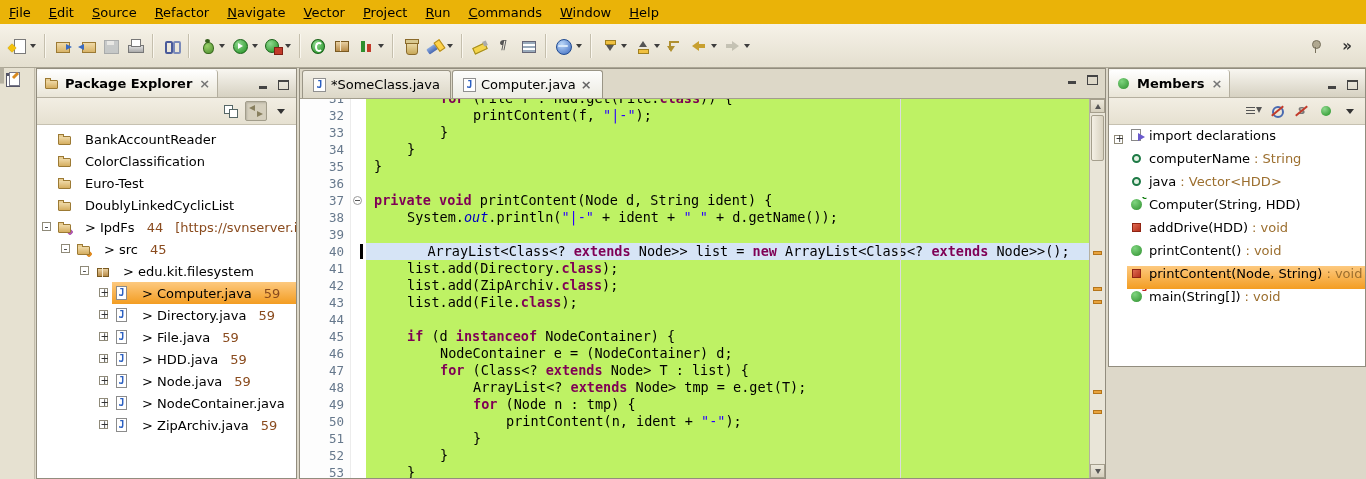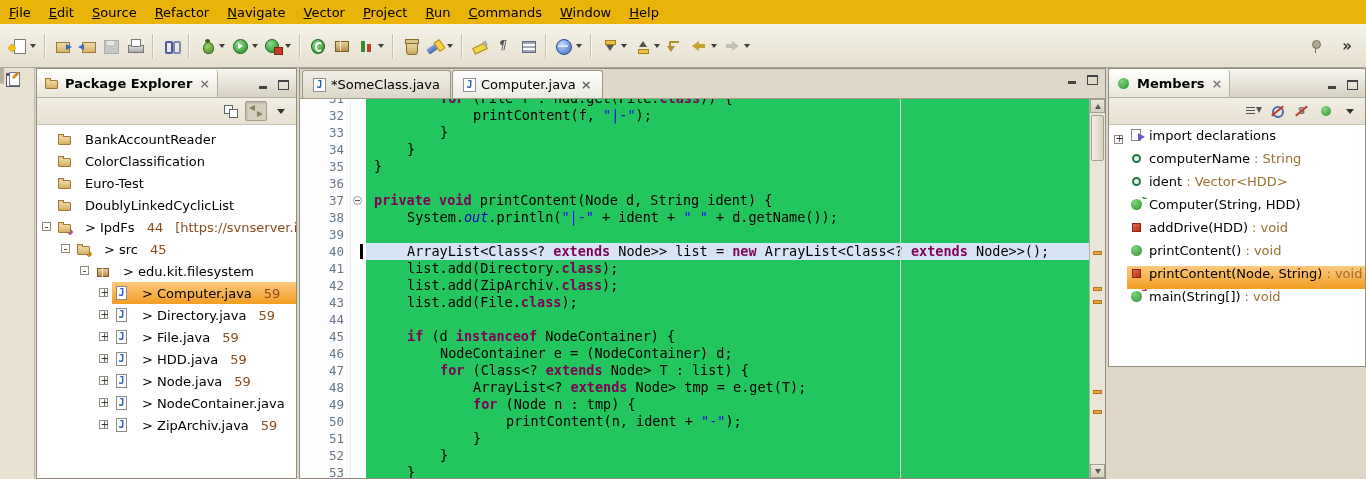--- a/index.html
+++ b/index.html
@@ -149,29 +149,29 @@
   .etabs{height:29px;flex:none;background:#ddd8c8;border-bottom:1px solid #a39e8e;display:flex;align-items:flex-end;padding-left:2px;}
   .etabs-left{display:flex;align-items:flex-end;height:29px;}
   .etab{height:27px;display:flex;align-items:center;gap:5px;padding:0 10px;border:1px solid #9a9586;border-bottom:none;
         border-radius:3px 3px 0 0;background:linear-gradient(#f2efe6,#dcd7c7);margin-right:1px;}
   .etab.active{background:linear-gradient(#fdfdfc,#ecebe2);}
   .jicon{width:13px;height:14px;background:#fff;border:1px solid #909090;position:relative;flex:none;box-sizing:border-box;}
   .jicon::before{content:'J';position:absolute;left:0;top:0;width:11px;text-align:center;font:bold 10px "DejaVu Sans Mono",monospace;color:#2b5fc0;line-height:12px;}
   .eclose::before{content:'×';color:#666;font-weight:bold;font-size:13px;}
   .etabs-right{margin-left:auto;display:flex;gap:5px;padding:4px 5px 0 0;align-self:flex-start;}
 
-  .ebody{flex:1;position:relative;overflow:hidden;background:#22c55e;}
+  .ebody{flex:1;position:relative;overflow:hidden;background:#bef264;}
   #code-lines{position:absolute;left:0;top:-9px;right:15px;font-family:"DejaVu Sans Mono",monospace;font-size:13.5px;}
   .cline{display:flex;height:17px;line-height:17px;position:relative;}
   .ln{width:44px;flex:none;text-align:right;padding-right:6px;color:#66788c;background:#fdfdfd;font-size:12.5px;}
   .lfold{width:15px;flex:none;background:#fff;border-left:1px solid #ececec;position:relative;}
   .lfold.fold::before{content:'';position:absolute;left:2px;top:4px;width:9px;height:9px;border:1px solid #9a9a9a;border-radius:50%;background:#fff;box-sizing:border-box;}
   .lfold.fold::after{content:'';position:absolute;left:4px;top:8px;width:5px;height:1px;background:#555;}
   .ltext{flex:1;white-space:pre;}
-  .cline.cur .ltext{background:#d6e4f6;}
+  .cline.cur .ltext{background:#d6e4f6;text-align:center;}
   .cline.cur::before{content:'';position:absolute;left:60px;top:1px;width:3px;height:15px;background:#000;z-index:2;}
   .tk-k{color:#7f0055;font-weight:bold;}
   .tk-s{color:#2a00ff;}
   .tk-f{color:#0000c0;font-style:italic;}
   .pmargin{position:absolute;left:600px;top:0;bottom:0;width:1px;background:#dcdcdc;}
 
   .escroll{position:absolute;right:0;top:0;bottom:0;width:15px;background:#e9e5d8;border-left:1px solid #b5b0a1;}
   .sb{position:absolute;left:0;right:0;height:14px;background:linear-gradient(#ece8db,#d5cfbd);border:1px solid #a59f8d;box-sizing:border-box;}
   .sb-up{top:0;}
   .sb-down{bottom:0;}
@@ -626,21 +626,21 @@
           <span class="mbody">
             <span class="micon mi-field"></span>
             <span class="mlabel">computerName</span>
             <span class="mtype"> : String</span>
           </span>
         </div>
         <div class="mrow">
           <span class="texp"></span>
           <span class="mbody">
             <span class="micon mi-field"></span>
-            <span class="mlabel">ident</span>
+            <span class="mlabel">java</span>
             <span class="mtype"> : Vector&lt;HDD&gt;</span>
           </span>
         </div>
         <div class="mrow">
           <span class="texp"></span>
           <span class="mbody">
             <span class="micon mi-constructor"></span>
             <span class="mlabel">Computer(String, HDD)</span>
           </span>
         </div>

